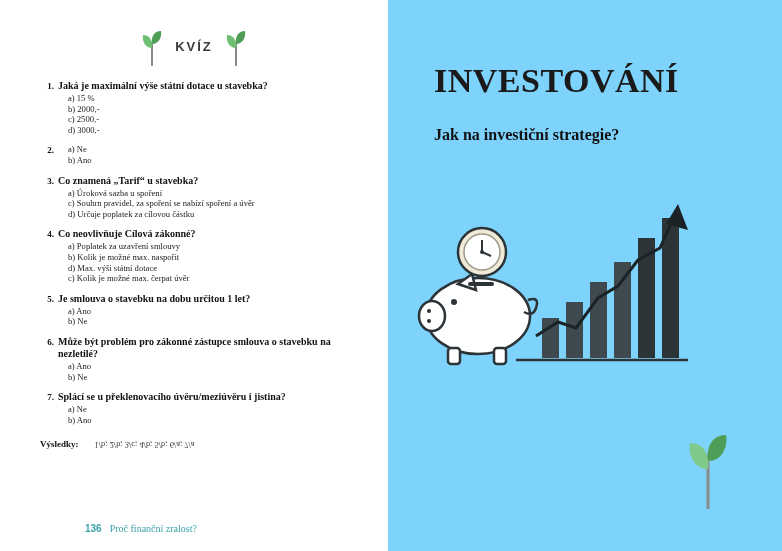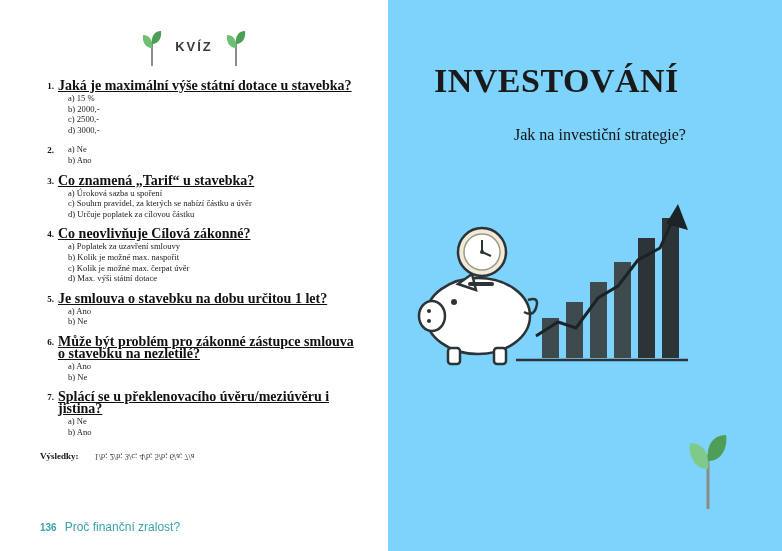--- a/index.html
+++ b/index.html
@@ -64,25 +64,24 @@
     width: 14px;
     text-align: right;
     padding-top: 1px;
     padding-right: 4px;
     flex: none;
   }
   .q-content { flex: 1; }
   .q-text {
     font-family: "Liberation Serif", serif;
     font-weight: bold;
-    font-size: 14px;
+    font-size: 10px;
     line-height: 12px;
     color: #111;
     margin-bottom: 1px;
-    text-decoration: underline;
   }
   .q-answers {
     padding-left: 10px;
   }
   .q-ans {
     font-family: "Liberation Serif", serif;
     font-size: 8.6px;
     line-height: 10.6px;
     color: #222;
   }
@@ -111,24 +110,25 @@
     bottom: 17px;
     display: flex;
     align-items: baseline;
     gap: 8px;
   }
   .page-num {
     font-family: "Liberation Sans", sans-serif;
     font-weight: bold;
     font-size: 10px;
     color: #3aa3a8;
+    margin-left: 45px;
   }
   .footer-text {
-    font-family: Liberation Sans, sans-serif;
-    font-size: 12px;
+    font-family: Liberation Serif, serif;
+    font-size: 10px;
     color: #3aa3a8;
   }
   
   .page-right {
     position: relative;
     width: 394px;
     height: 551px;
     background: #7dd3fc;
     box-sizing: border-box;
     overflow: hidden;
@@ -137,24 +137,23 @@
     margin: 62px 0 0 46px;
     font-family: "Liberation Serif", serif;
     font-weight: bold;
     font-size: 34px;
     letter-spacing: 0.5px;
     color: #1a1a1a;
   }
   .chapter-sub {
     margin: 26px 16px 0 46px;
     font-family: "Liberation Serif", serif;
-    font-weight: normal;
+    font-weight: bold;
     font-size: 16px;
     color: #111;
-    text-align: center;
   }
   .illustration {
     position: absolute;
     left: 28px;
     top: 190px;
     width: 330px;
     height: 200px;
   }
   .sprout-deco {
     position: absolute;
@@ -213,35 +212,35 @@
           </div>
         </div>
       </div>
 
       <div class="q-item">
         <div class="q-num">3.</div>
         <div class="q-content">
           <div class="q-text">Co znamená „Tarif“ u stavebka?</div>
           <div class="q-answers">
             <div class="q-ans">a) Úroková sazba u spoření</div>
-            <div class="q-ans">c) Souhrn pravidel, za kterých se nabízí částku a úvěr</div>
+            <div class="q-ans">c) Souhrn pravidel, za spoření se nabízí spoření a úvěr</div>
             <div class="q-ans">d) Určuje poplatek za cílovou částku</div>
           </div>
         </div>
       </div>
 
       <div class="q-item">
         <div class="q-num">4.</div>
         <div class="q-content">
           <div class="q-text">Co neovlivňuje Cílová zákonné?</div>
           <div class="q-answers">
             <div class="q-ans">a) Poplatek za uzavření smlouvy</div>
             <div class="q-ans">b) Kolik je možné max. naspořit</div>
+            <div class="q-ans">d) Max. výši státní dotace</div>
             <div class="q-ans">c) Kolik je možné max. čerpat úvěr</div>
-            <div class="q-ans">d) Max. výši státní dotace</div>
           </div>
         </div>
       </div>
 
       <div class="q-item">
         <div class="q-num">5.</div>
         <div class="q-content">
           <div class="q-text">Je smlouva o stavebku na dobu určitou 1 let?</div>
           <div class="q-answers">
             <div class="q-ans">a) Ano</div>

